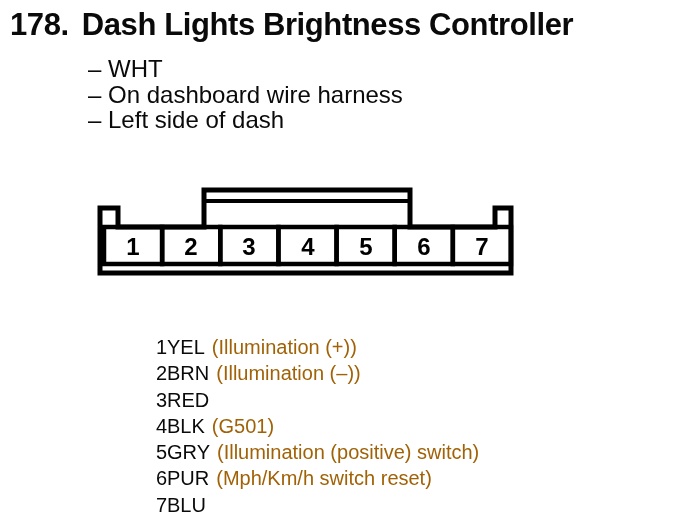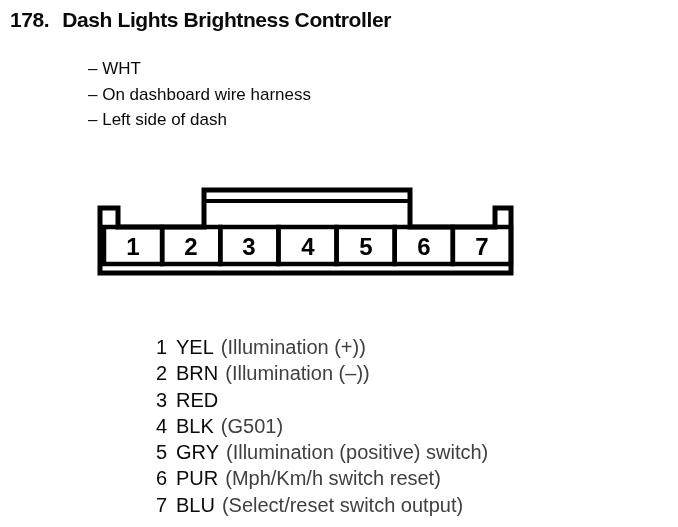--- a/index.html
+++ b/index.html
@@ -10,33 +10,33 @@
     background: #ffffff;
     overflow: hidden;
     font-family: "Liberation Sans", "DejaVu Sans", sans-serif;
     color: #0a0a0a;
   }
   .title {
     position: absolute;
     left: 10px;
     top: 9px;
     margin: 0;
-    font-size: 21px;
+    font-size: 31px;
     font-weight: bold;
     line-height: 1;
     letter-spacing: -0.4px;
     display: flex;
     gap: 13px;
     white-space: nowrap;
   }
   .details {
     position: absolute;
     left: 88px;
     top: 56px;
-    font-size: 17px;
+    font-size: 24px;
     line-height: 25.5px;
     white-space: nowrap;
   }
   .connector-svg {
     position: absolute;
     left: 97px;
     top: 187px;
     width: 417px;
     height: 92px;
   }
@@ -49,22 +49,22 @@
   .pins {
     position: absolute;
     left: 150px;
     top: 334px;
     font-size: 20px;
     line-height: 26.3px;
     white-space: nowrap;
   }
   .pin-row { display: flex; }
   .pin-num { width: 17px; text-align: right; }
-  .pin-color { margin-left: 9px; }
-  .pin-desc { margin-left: 7px; color: #404040; }
+  .pin-color { }
+  .pin-desc { margin-left: 7px; color: #a16207; }
 </style>
 </head>
 <body>
 
 <div class="stage">
 
   <h1 class="title">
     <span>178.</span>
     <span>Dash Lights Brightness Controller</span>
   </h1>
@@ -127,17 +127,16 @@
       <span class="pin-desc">(Illumination (positive) switch)</span>
     </div>
     <div class="pin-row">
       <span class="pin-num">6</span>
       <span class="pin-color">PUR</span>
       <span class="pin-desc">(Mph/Km/h switch reset)</span>
     </div>
     <div class="pin-row">
       <span class="pin-num">7</span>
       <span class="pin-color">BLU</span>
-      <span class="pin-desc">(Select/reset switch output)</span>
     </div>
   </div>
 
 </div>
 
 </body></html>

